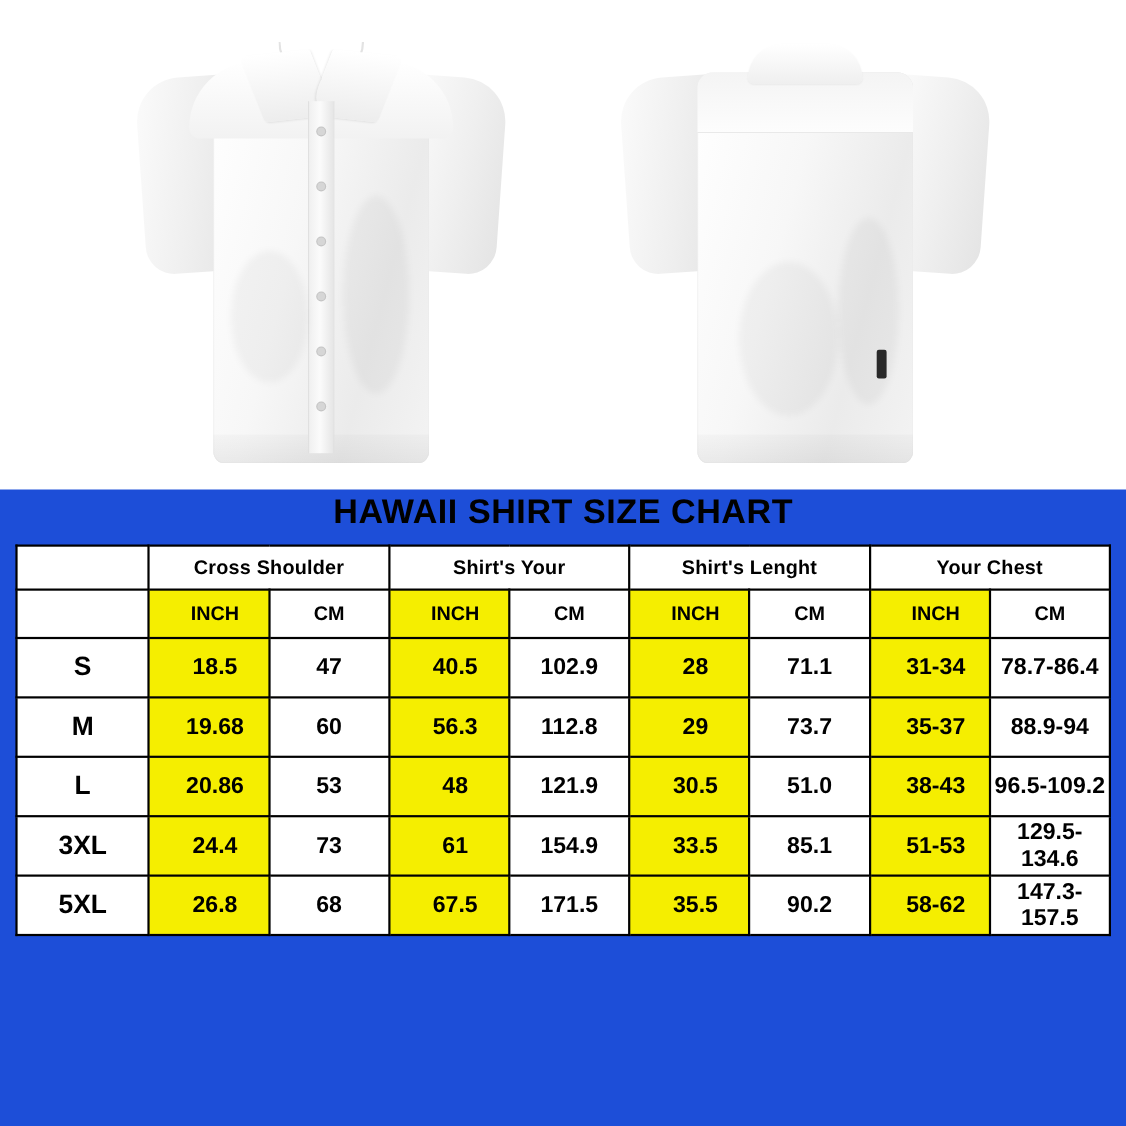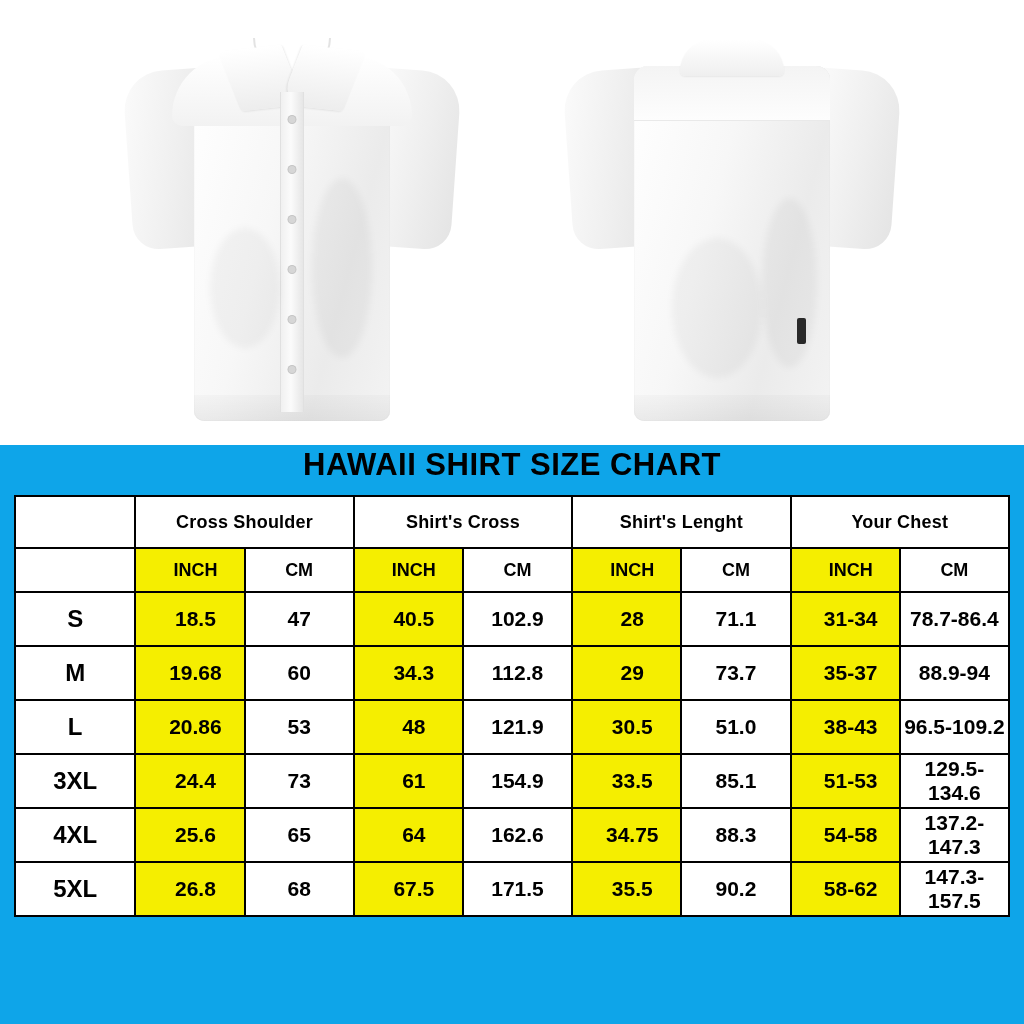--- a/index.html
+++ b/index.html
@@ -14,21 +14,21 @@
     color: #000000;
     overflow: hidden;
   }
 
   .page {
     width: 1024px;
     height: 1024px;
     position: relative;
     display: flex;
     flex-direction: column;
-    background: #0ea5e9;
+    background: #1d4ed8;
   }
 
   
   .shirts {
     height: 445px;
     position: relative;
     display: flex;
     justify-content: center;
     align-items: flex-start;
     gap: 120px;
@@ -209,21 +209,21 @@
     border: 2px solid #000000;
     text-align: center;
     vertical-align: middle;
     font-weight: bold;
   }
 
   col.c-size    { width: 12.1%; }
   col.c-unit    { width: 10.98%; }
 
   .group-head {
-    height: 52px;
+    height: 40px;
     font-size: 18px;
     letter-spacing: 0.2px;
   }
   .unit-row td {
     height: 40px;
     font-size: 18px;
   }
   .data-row td {
     height: 50px;
     font-size: 21px;
@@ -294,21 +294,21 @@
           <col class="c-unit">
         <col class="c-unit">
           <col class="c-unit">
         <col class="c-unit">
           <col class="c-unit">
       </colgroup>
       <thead>
         <tr class="group-head">
           <th class="white"></th>
           <th class="white" colspan="2">Cross Shoulder</th>
-          <th class="white" colspan="2">Shirt's Cross</th>
+          <th class="white" colspan="2">Shirt's Your</th>
           <th class="white" colspan="2">Shirt's Lenght</th>
           <th class="white" colspan="2">Your Chest</th>
         </tr>
         <tr class="unit-row">
           <td class="white"></td>
           <td class="yellow">INCH</td>
           <td class="white">CM</td>
           <td class="yellow">INCH</td>
           <td class="white">CM</td>
           <td class="yellow">INCH</td>
@@ -326,21 +326,21 @@
           <td class="white">102.9</td>
           <td class="yellow">28</td>
           <td class="white">71.1</td>
           <td class="yellow">31-34</td>
           <td class="white small-val">78.7-86.4</td>
         </tr>
         <tr class="data-row">
           <td class="white size-cell">M</td>
           <td class="yellow">19.68</td>
           <td class="white">60</td>
-          <td class="yellow">34.3</td>
+          <td class="yellow">56.3</td>
           <td class="white">112.8</td>
           <td class="yellow">29</td>
           <td class="white">73.7</td>
           <td class="yellow">35-37</td>
           <td class="white small-val">88.9-94</td>
         </tr>
         <tr class="data-row">
           <td class="white size-cell">L</td>
           <td class="yellow">20.86</td>
           <td class="white">53</td>
@@ -356,31 +356,20 @@
           <td class="yellow">24.4</td>
           <td class="white">73</td>
           <td class="yellow">61</td>
           <td class="white">154.9</td>
           <td class="yellow">33.5</td>
           <td class="white">85.1</td>
           <td class="yellow">51-53</td>
           <td class="white small-val">129.5-134.6</td>
         </tr>
         <tr class="data-row">
-          <td class="white size-cell">4XL</td>
-          <td class="yellow">25.6</td>
-          <td class="white">65</td>
-          <td class="yellow">64</td>
-          <td class="white">162.6</td>
-          <td class="yellow">34.75</td>
-          <td class="white">88.3</td>
-          <td class="yellow">54-58</td>
-          <td class="white small-val">137.2-147.3</td>
-        </tr>
-        <tr class="data-row">
           <td class="white size-cell">5XL</td>
           <td class="yellow">26.8</td>
           <td class="white">68</td>
           <td class="yellow">67.5</td>
           <td class="white">171.5</td>
           <td class="yellow">35.5</td>
           <td class="white">90.2</td>
           <td class="yellow">58-62</td>
           <td class="white small-val">147.3-157.5</td>
         </tr>

